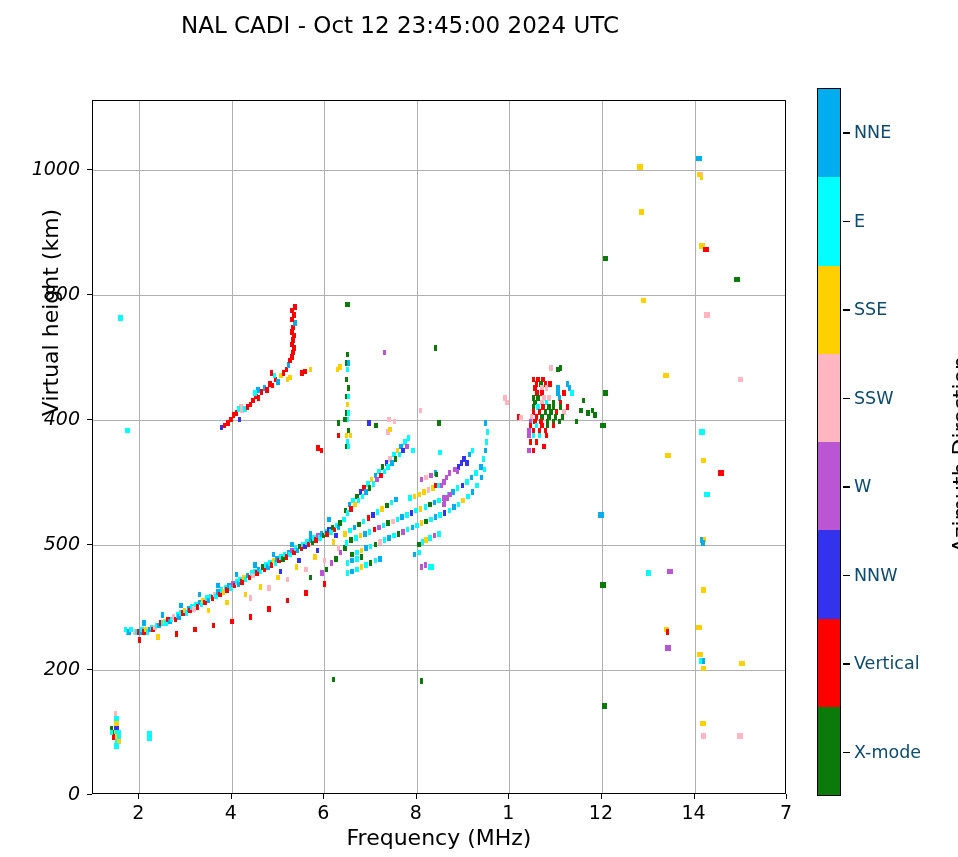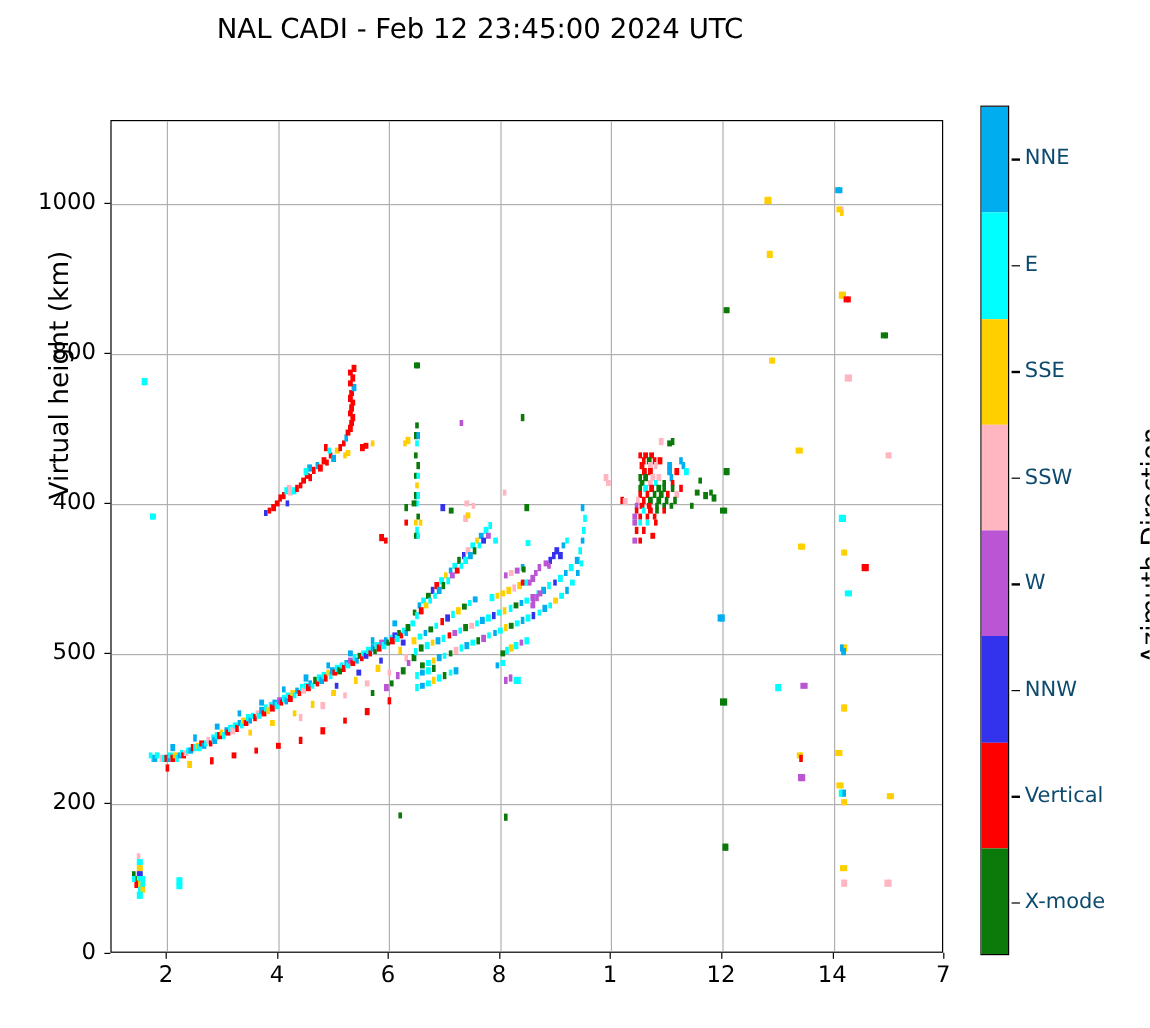--- a/index.html
+++ b/index.html
@@ -68,20 +68,21 @@
     text-align: center;
     width: 60px;
   }
   .ticklabel-y {
     position: absolute;
     right: 0;
     font-size: 19px;
     color: #000;
     text-align: right;
     width: 80px;
+    font-style: italic;
   }
   #xlabel {
     position: absolute;
     left: 92px; top: 825px;
     width: 694px;
     text-align: center;
     font-size: 22px;
     color: #000;
   }
   #ylabel-wrap {
@@ -131,21 +132,21 @@
     font-size: 22px;
     color: #000;
     white-space: nowrap;
   }
 </style>
 </head>
 <body>
 
 <div id="figure">
 
-  <div id="title">NAL CADI - Feb 12 23:45:00 2024 UTC</div>
+  <div id="title">NAL CADI - Oct 12 23:45:00 2024 UTC</div>
 
   <div id="axes">
     <div id="gridlines">
         <div class="gridline-v" style="left: 46.3px;"></div>
         <div class="gridline-v" style="left: 138.8px;"></div>
         <div class="gridline-v" style="left: 231.3px;"></div>
         <div class="gridline-v" style="left: 323.9px;"></div>
         <div class="gridline-v" style="left: 416.4px;"></div>
         <div class="gridline-v" style="left: 508.9px;"></div>
         <div class="gridline-v" style="left: 601.5px;"></div>
@@ -793,20 +794,21 @@
       <div class="tick-y" style="top: 543.9px;"></div>
       <div class="ticklabel-y" style="top: 531.9px; left: 0px; width: 80px;">500</div>
       <div class="tick-y" style="top: 418.9px;"></div>
       <div class="ticklabel-y" style="top: 406.9px; left: 0px; width: 80px;">400</div>
       <div class="tick-y" style="top: 293.8px;"></div>
       <div class="ticklabel-y" style="top: 281.8px; left: 0px; width: 80px;">800</div>
       <div class="tick-y" style="top: 168.8px;"></div>
       <div class="ticklabel-y" style="top: 156.8px; left: 0px; width: 80px;">1000</div>
     </div>
 
+  <div id="xlabel">Frequency (MHz)</div>
   <div id="ylabel-wrap">
     <span id="ylabel">Virtual height (km)</span>
   </div>
 
   <div id="cbar">
       <div class="cseg" style="height: 12.5%; background: rgb(0, 174, 239);"></div>
       <div class="cseg" style="height: 12.5%; background: rgb(0, 255, 255);"></div>
       <div class="cseg" style="height: 12.5%; background: rgb(255, 208, 0);"></div>
       <div class="cseg" style="height: 12.5%; background: rgb(255, 182, 193);"></div>
       <div class="cseg" style="height: 12.5%; background: rgb(186, 85, 211);"></div>

